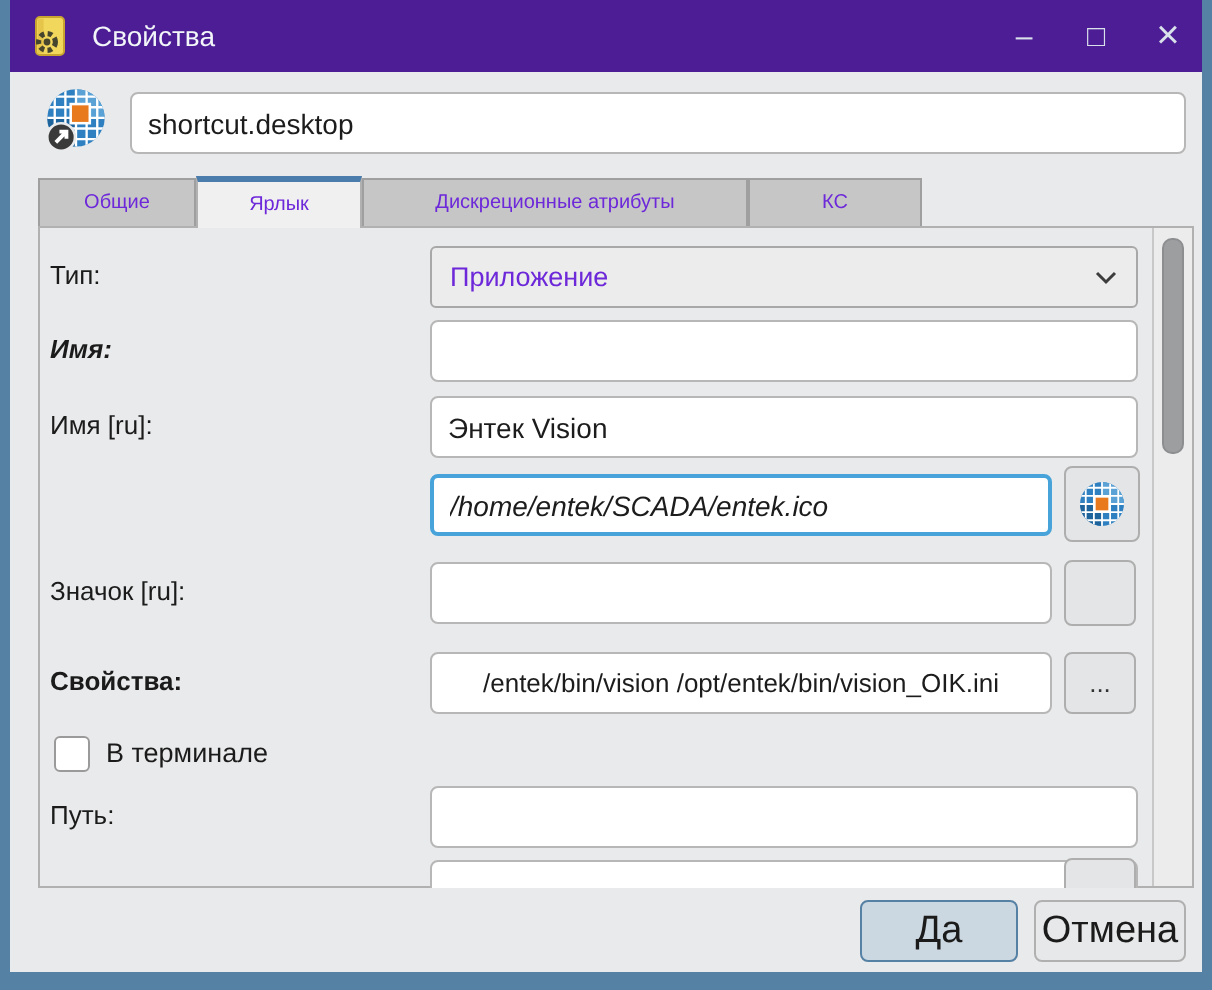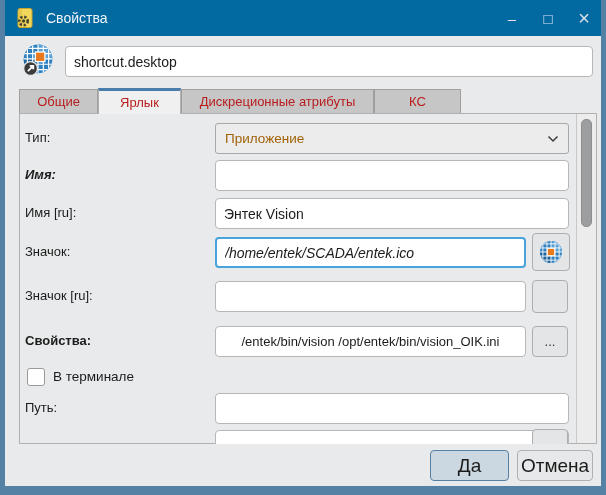--- a/index.html
+++ b/index.html
@@ -1,55 +1,55 @@
 <!DOCTYPE html>
 <html><head>
 <meta charset="utf-8">
 <style>
   * { margin:0; padding:0; box-sizing:border-box; }
   html,body { width:606px; height:495px; font-family:"Liberation Sans", sans-serif; }
   #window { position:relative; width:606px; height:495px; background:#e9eaeb;
             border-left:5px solid #5581a5; border-right:5px solid #5581a5; border-bottom:9px solid #5581a5;
             overflow:hidden; }
   
-  .titlebar { position:absolute; left:-5px; top:0; width:606px; height:36px; background:#0369a1;
+  .titlebar { position:absolute; left:-5px; top:0; width:606px; height:36px; background:#4c1d95;
               display:flex; align-items:center; }
   .titlebar .appicon { margin-left:14px; width:22px; height:22px; }
   .titlebar .title { color:#f2f6f9; font-size:14px; margin-left:10px; }
   .winbtns { position:absolute; right:10px; top:0; height:36px; display:flex; align-items:center; gap:12px; }
   .winbtn { width:24px; height:24px; display:flex; align-items:center; justify-content:center;
             color:#d9e2ea; font-size:15px; cursor:default; }
   .winbtn.close { font-size:20px; }
   
   .file-icon { position:absolute; left:16px; top:43px; width:34px; height:34px; }
   .file-input { position:absolute; left:60px; top:46px; width:528px; height:31px; }
   input.txt { width:100%; height:100%; border:1px solid #b7b7b7; border-radius:4px; background:#ffffff;
               font-family:"Liberation Sans", sans-serif; font-size:14px; color:#1c1c1c; padding:0 8px; outline:none; }
   input.txt.focused { border:2px solid #47a3da;font-style:italic; }
   input.txt.scrolled { text-align:center; font-size:13px; padding:0 4px; }
   
   .tab { position:absolute; top:89px; height:24px; background:#c6c6c7; border:1px solid #9f9fa0; border-bottom:none;
-         display:flex; align-items:center; justify-content:center; font-size:13px; color:#b91c1c; z-index:2; }
+         display:flex; align-items:center; justify-content:center; font-size:10px; color:#6d28d9; z-index:2; }
   .tab.active { top:88px; height:26px; background:#f0f0f0; border:1px solid #b1b1b1; border-bottom:none;
                 border-top:3px solid #4a7dab; z-index:4; }
   
   .pane { position:absolute; left:14px; top:113px; width:578px; height:331px; background:#e9eaeb;
           border:1px solid #b1b1b1; z-index:1; }
   
   .vscroll { position:absolute; left:571px; top:114px; width:20px; height:329px; background:#ececed;
              border-left:1px solid #c8c8c9; z-index:3; }
   .vscroll .thumb { position:absolute; left:4px; top:5px; width:11px; height:108px; border-radius:5px;
                     background:#9d9ea0; border:1px solid #8d8e90; }
   
   .flabel { position:absolute; left:20px; width:185px; height:30px; line-height:30px; font-size:13px; color:#1b1b1b; z-index:3; }
   .flabel.bold { font-weight:bold; }
   .field { position:absolute; left:210px; width:354px; height:31px; z-index:3; }
   .field.short { width:311px; }
   .combo { position:absolute; left:210px; width:354px; height:31px; background:#ececec; border:1px solid #a8a8a8;
-           border-radius:3px; display:flex; align-items:center; font-size:13.5px; color:#a16207; padding:0 9px; z-index:3; }
+           border-radius:3px; display:flex; align-items:center; font-size:13.5px; color:#6d28d9; padding:0 9px; z-index:3; }
   .combo svg { margin-left:auto; }
   .sidebtn { position:absolute; left:527px; background:#e4e5e6; border:1px solid #aeaeae; border-radius:4px;
              display:flex; align-items:center; justify-content:center; font-size:13px; color:#333; z-index:3; }
   .checkbox { position:absolute; left:22px; top:368px; width:18px; height:18px; background:#ffffff;
               border:1px solid #9a9a9a; border-radius:3px; z-index:3; }
   .cblabel { position:absolute; left:48px; top:368px; height:18px; line-height:18px; font-size:13.5px; color:#1b1b1b; z-index:3; }
   .cliprow { position:absolute; left:210px; top:430px; width:354px; height:14px; overflow:hidden; z-index:3; }
   .clipbtn { position:absolute; left:527px; top:429px; width:36px; height:15px; overflow:hidden; z-index:3; }
   .clipbtn > div { width:36px; height:30px; background:#e4e5e6; border:1px solid #aeaeae; border-radius:4px; }
   
@@ -141,21 +141,20 @@
   <div class="flabel bold" style="top:160px;font-style:italic;">Имя:</div>
   <div class="field" style="top:160px;">
     <input class="txt" type="text" value="" style="">
   </div>
 
   <div class="flabel" style="top:198px;">Имя [ru]:</div>
   <div class="field" style="top:198px;">
     <input class="txt" type="text" value="Энтек Vision" style="">
   </div>
 
-  <div class="flabel" style="top:237px;">Значок:</div>
   <div class="field short" style="top:237px;">
     <input class="txt focused" type="text" value="/home/entek/SCADA/entek.ico" style="">
   </div>
   <div class="sidebtn" style="top:233px; width:38px; height:38px;">
     <svg width="26" height="26" viewBox="0 0 32 32">
       <defs>
           <clipPath id="gclip2">
             <circle cx="16" cy="16" r="13.5"></circle>
           </clipPath>
         </defs>

